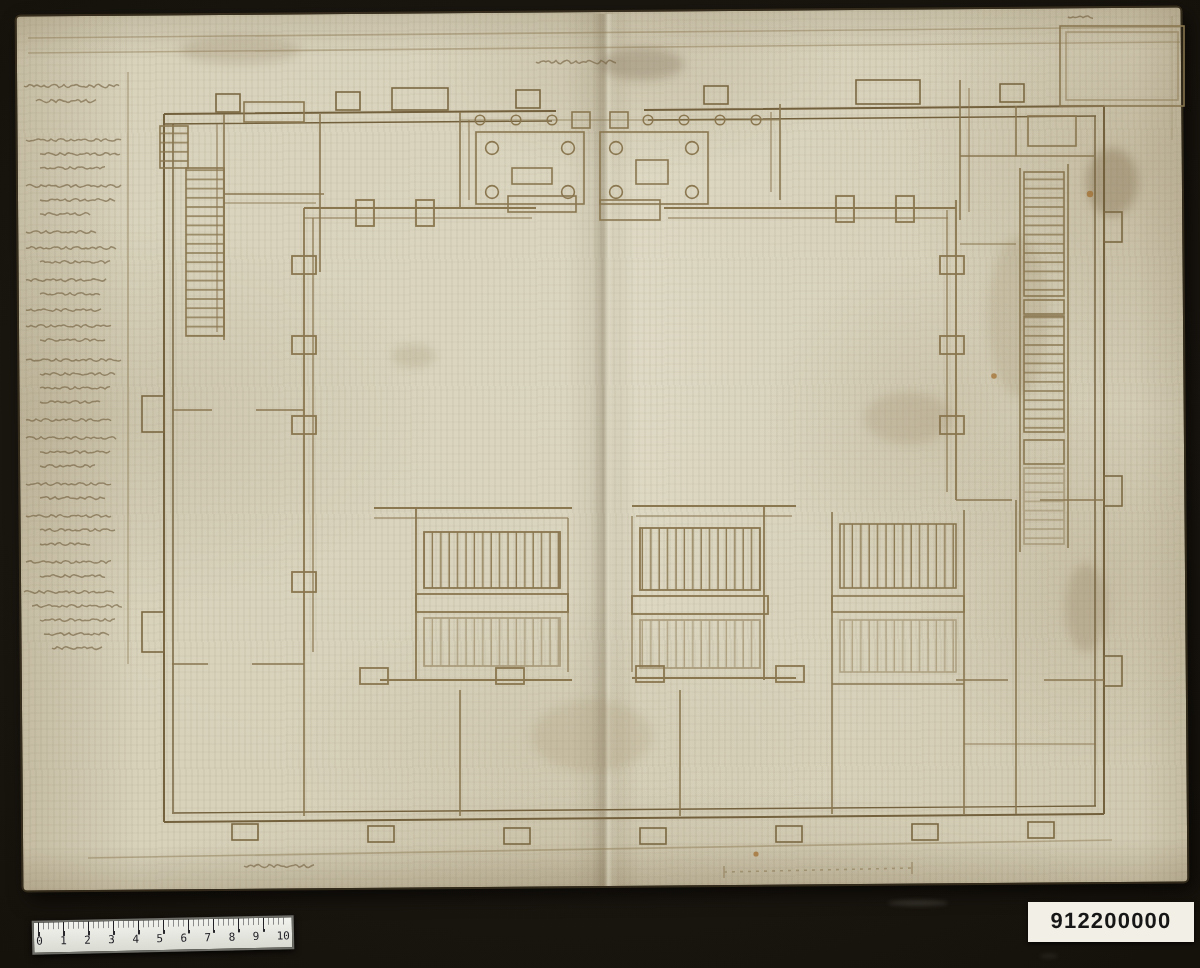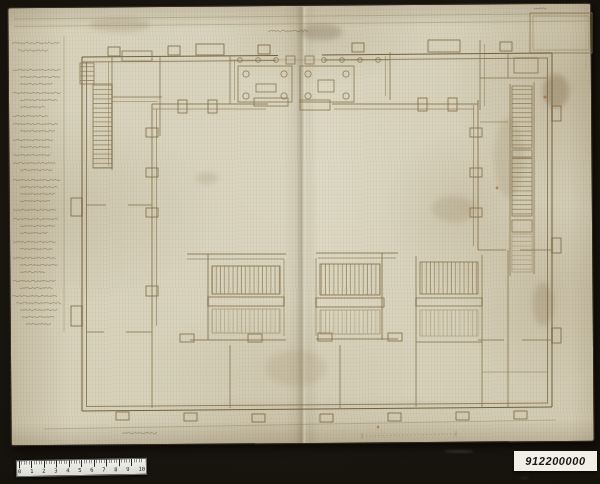--- a/index.html
+++ b/index.html
@@ -57,21 +57,21 @@
        background-image:
          repeating-linear-gradient(90deg, rgba(18,18,24,.9) 0 0.8px, transparent 0.8px 12.5px),
          repeating-linear-gradient(90deg, rgba(18,18,24,.45) 0 0.7px, transparent 0.7px 2.5px);
        background-size:100% 7px,100% 3.5px;background-repeat:no-repeat;}
   .ruler .nums{position:absolute;left:1px;right:1px;top:6px;display:flex;
        justify-content:space-between;font-size:5.5px;line-height:8px;color:#23232a;
        font-family:"DejaVu Sans Mono",monospace;}
   
   .label{position:absolute;left:514px;top:451px;width:83px;height:20px;background:#f1efe6;
        display:flex;align-items:center;justify-content:center;
-       box-shadow:0 1px 2px rgba(0,0,0,.7);font-style:italic;}
+       box-shadow:0 1px 2px rgba(0,0,0,.7);}
   .label span{font-weight:bold;font-size:11px;letter-spacing:.6px;color:#161616;}
 </style>
 </head>
 <body>
 
 <div class="backdrop"></div>
 
 <div class="paper"></div>
 <div class="fold"></div>
 

